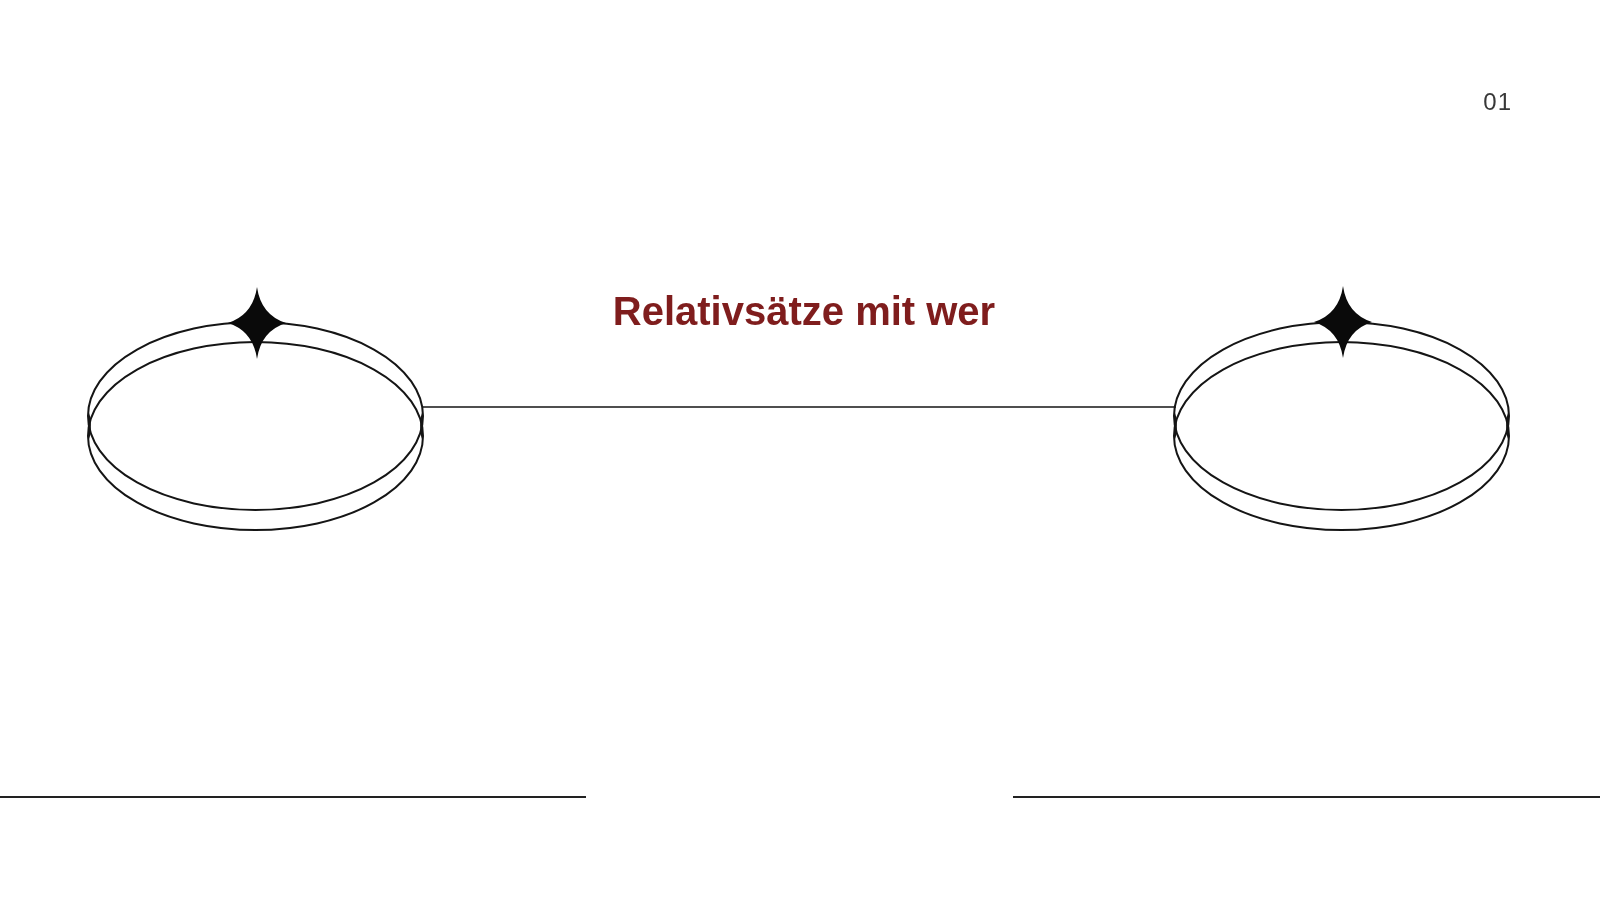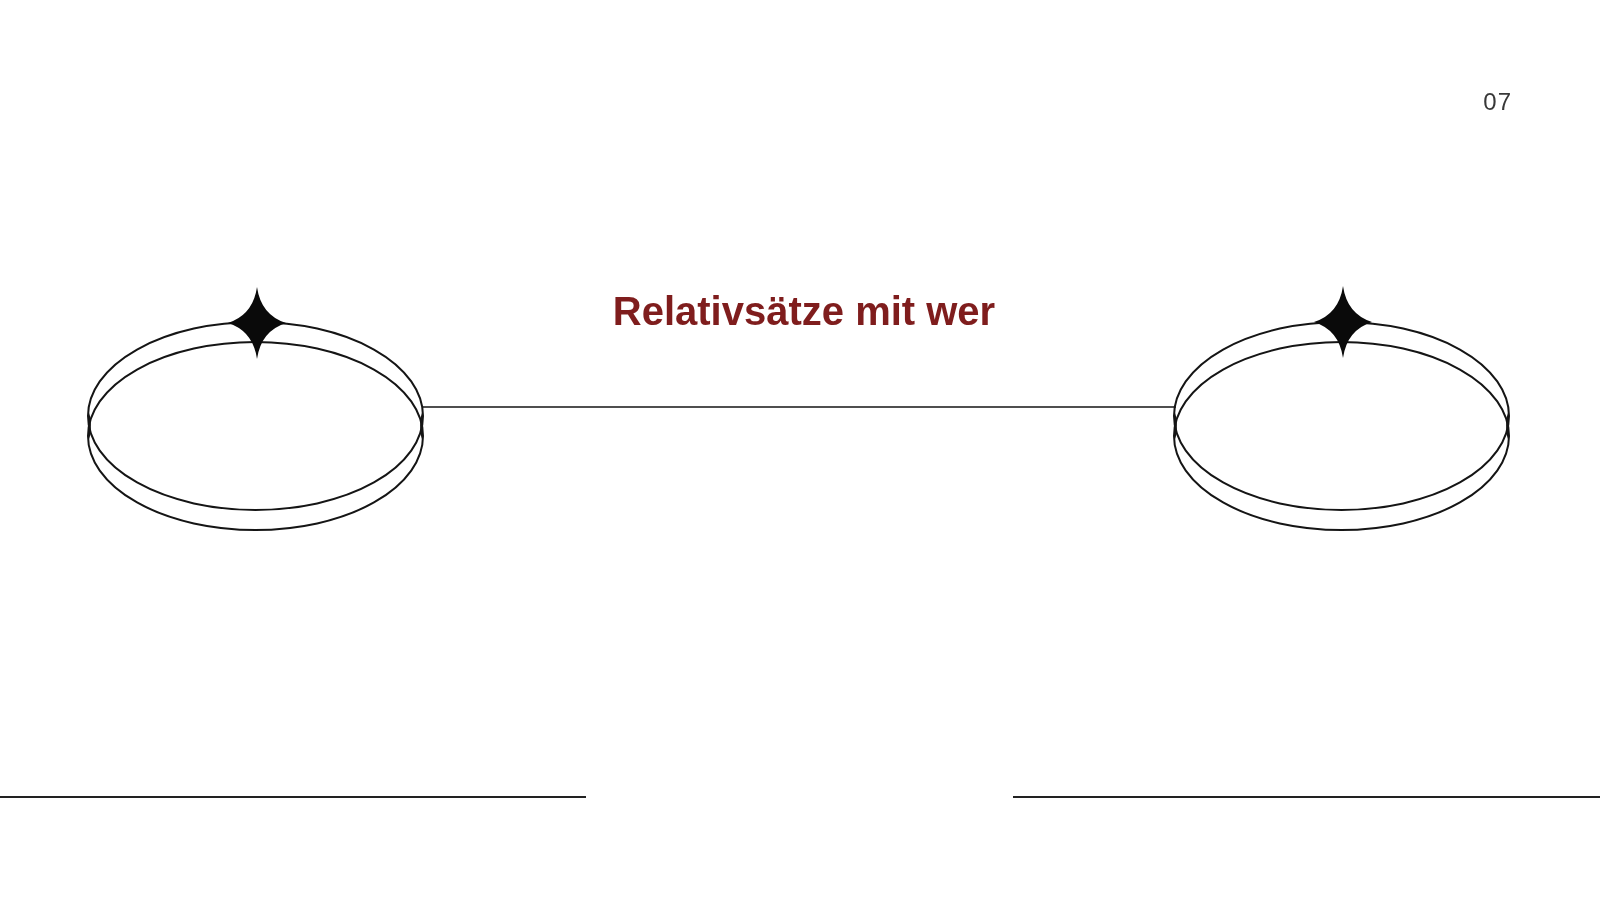--- a/index.html
+++ b/index.html
@@ -44,21 +44,21 @@
     position: absolute;
     inset: 0;
     display: block;
   }
 </style>
 </head>
 <body>
 
 <div class="slide">
 
-  <div class="page-number">07</div>
+  <div class="page-number">01</div>
 
   <h1 class="slide-title">Relativsätze mit wer</h1>
 
   <svg class="diagram" width="1600" height="900" viewBox="0 0 1600 900" xmlns="http://www.w3.org/2000/svg">
 
     <line x1="422" y1="407" x2="1176" y2="407" stroke="#151515" stroke-width="1.6"></line>
 
     <g>
       <ellipse cx="255.5" cy="416" rx="167.5" ry="94" fill="none" stroke="#151515" stroke-width="2"></ellipse>
       <ellipse cx="255.5" cy="436" rx="167.5" ry="94" fill="none" stroke="#151515" stroke-width="2"></ellipse>

